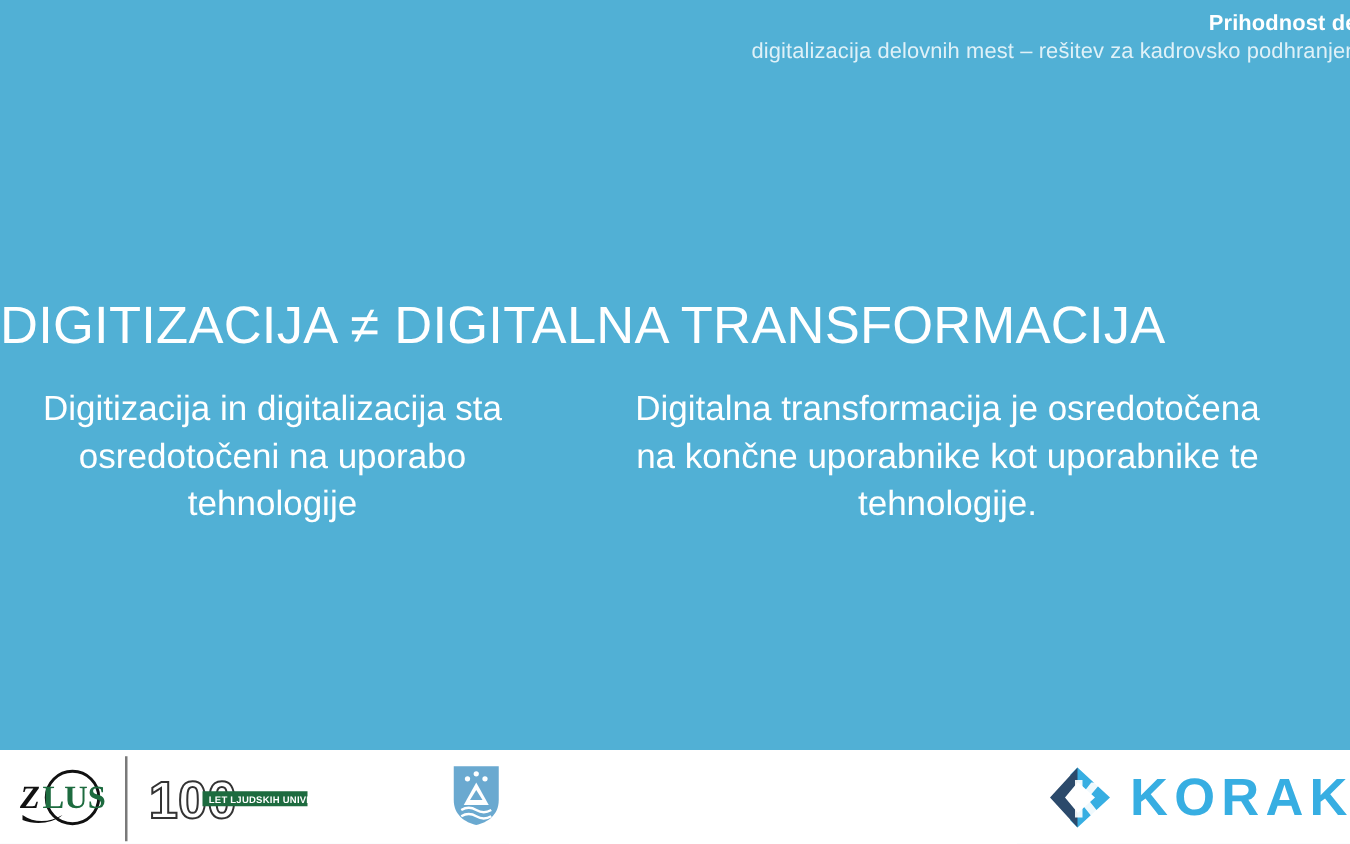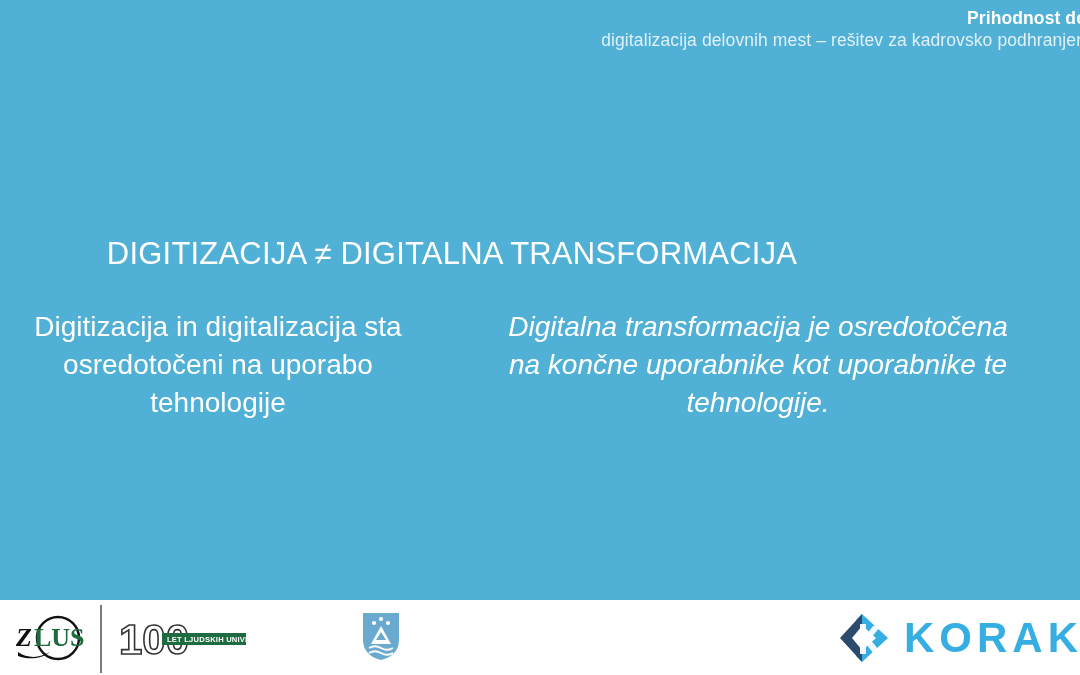--- a/index.html
+++ b/index.html
@@ -55,21 +55,21 @@
     line-height: 23px;
   }
 
   
   .main-title {
     position: absolute;
     left: 0;
     top: 236px;
     width: 904px;
     text-align: center;
-    font-size: 31px;
+    font-size: 42px;
     font-weight: 400;
     color: #ffffff;
     letter-spacing: 0.2px;
     white-space: nowrap;
   }
 
   
   .columns {
     position: absolute;
     left: 0;
@@ -87,21 +87,20 @@
   }
   .col-left {
     width: 420px;
     padding: 0 14px;
     margin-left: 8px;
   }
   .col-right {
     width: 520px;
     padding: 0 10px;
     margin-left: 70px;
-    font-style: italic;
   }
 
   
   .footer {
     position: absolute;
     left: 0;
     top: 600px;
     width: 1080px;
     height: 75px;
     background: #ffffff;

